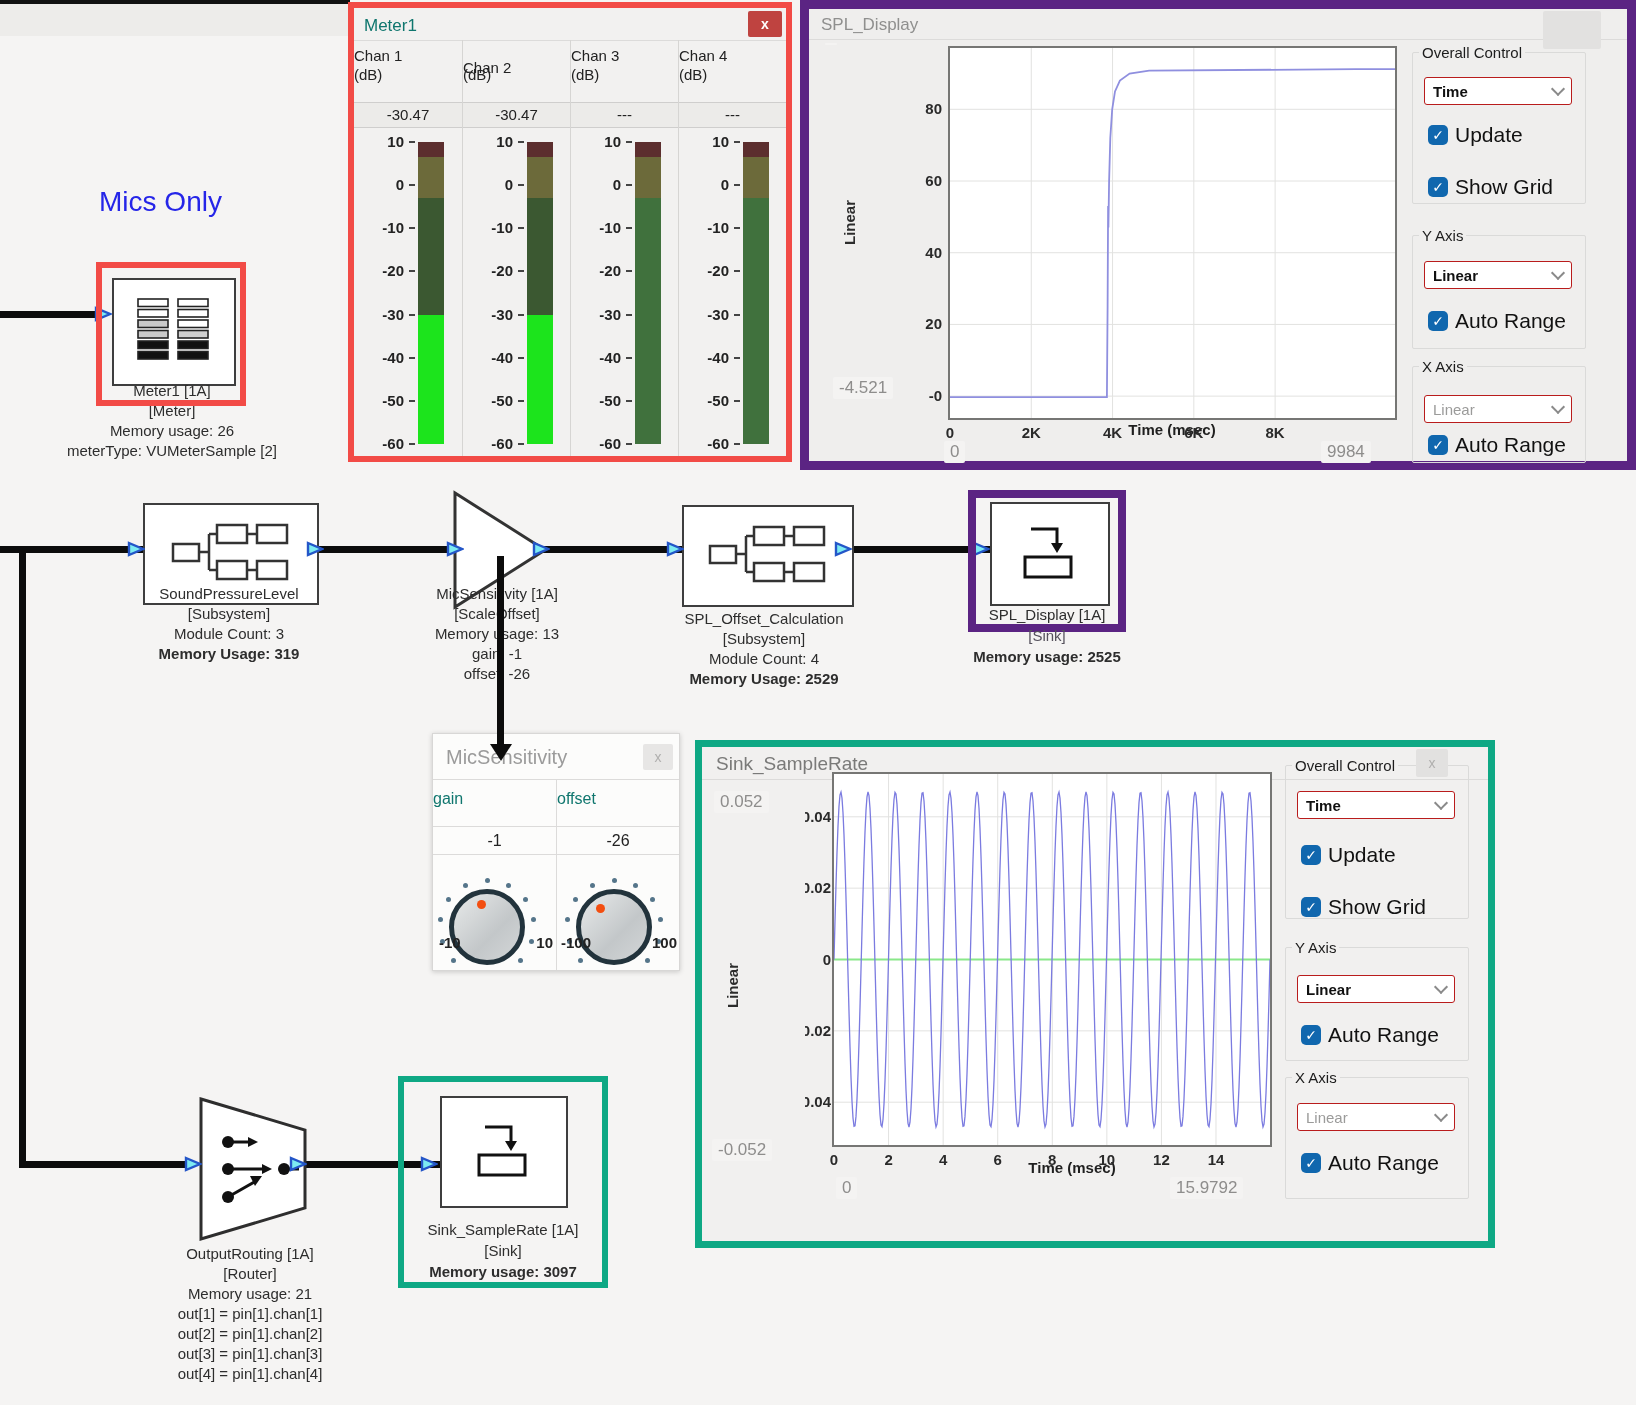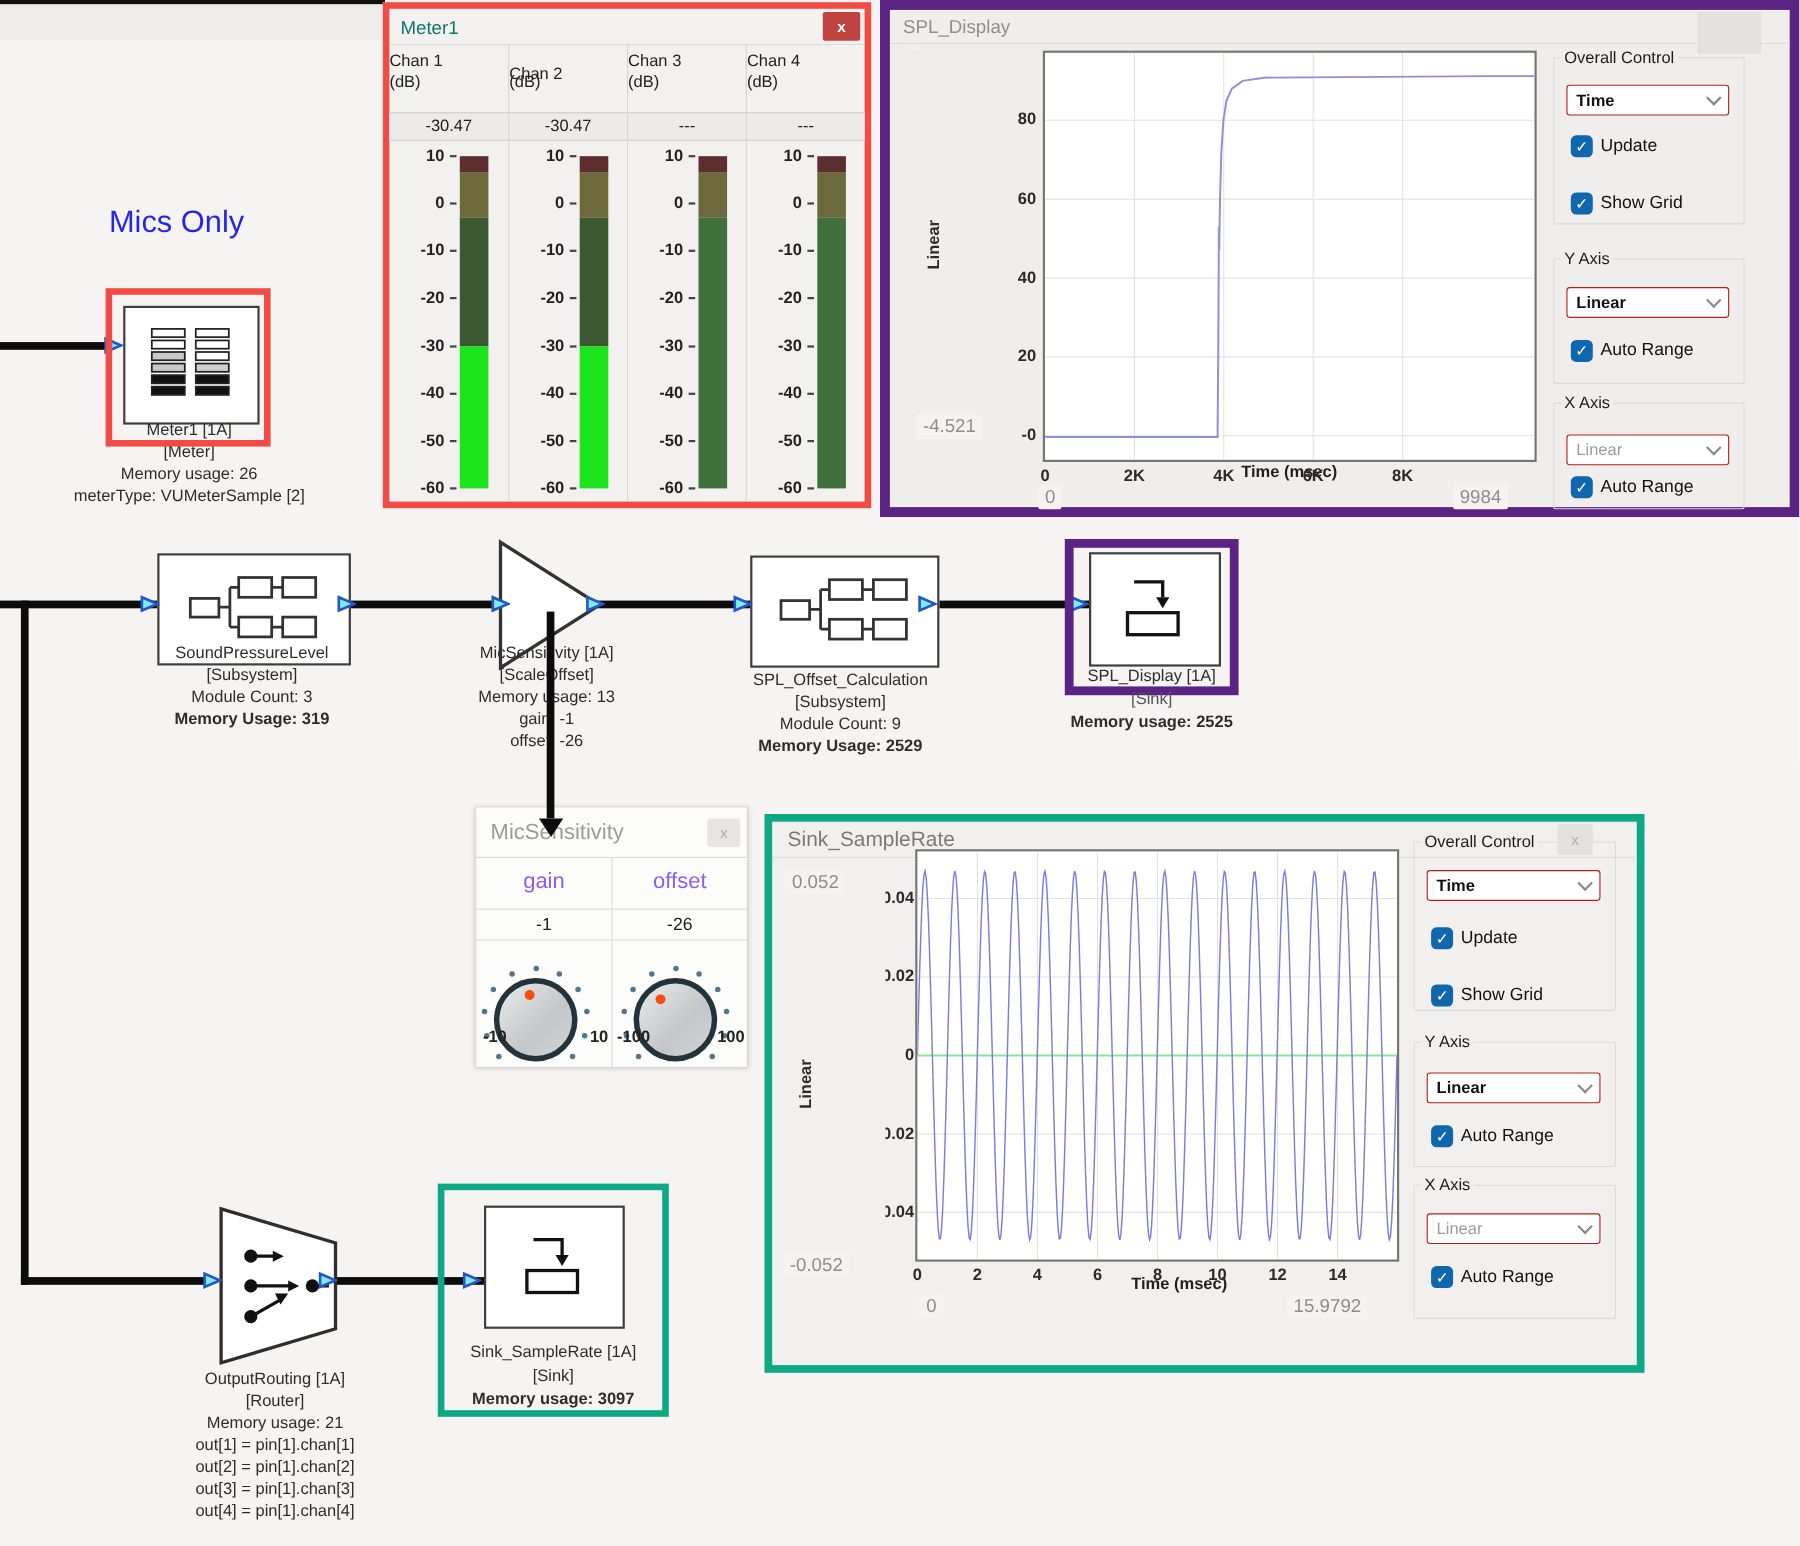--- a/index.html
+++ b/index.html
@@ -42,24 +42,24 @@
  .ytick.clip span{position:absolute;right:0;white-space:nowrap}
  .xtick{text-align:center}
  .group{position:absolute;border:1px solid #dadad9;border-radius:2px;z-index:51}
  .glabel{position:absolute;font-size:15px;color:#1c1c1c;z-index:53;padding:0 3px;white-space:nowrap}
  .dd{position:absolute;background:#fff;border:1px solid #b91c1c;border-radius:3px;display:flex;align-items:center;justify-content:space-between;padding:0 8px;z-index:53;box-sizing:border-box}
  .dd .t{font-size:15px;font-weight:bold;color:#111}
  .dd.disabled .t{color:#9b9b9a;font-weight:normal}
  .chev{width:8px;height:8px;border-right:2px solid #8a8a8a;border-bottom:2px solid #8a8a8a;transform:rotate(45deg);margin-top:-4px;flex:0 0 auto}
  .cbrow{position:absolute;display:flex;align-items:center;gap:7px;z-index:53}
  .cb{width:20px;height:20px;background:#1067ae;border-radius:5px;color:#fff;font-size:14px;line-height:20px;text-align:center;flex:0 0 auto}
- .cbl{font-size:16px;color:#111;white-space:nowrap}
+ .cbl{font-size:21px;color:#111;white-space:nowrap}
  .knob-wrap{position:absolute;width:100px;height:100px;z-index:46}
  .ptitle{position:absolute;font-size:20px;color:#9b9b9b;white-space:nowrap}
- .pcol-label{position:absolute;font-size:20px;color:#8b5cf6;text-align:center}
+ .pcol-label{position:absolute;font-size:16px;color:#0f766e;}
  .pval{position:absolute;font-size:16px;color:#222;text-align:center}
  .prange{position:absolute;font-size:15px;font-weight:bold;color:#222;z-index:47}
  .mcol{position:absolute;top:0;height:100%;box-sizing:border-box}
  .mname{position:absolute;width:100%;text-align:left;font-size:15px;color:#222;line-height:19px}
  .mval{position:absolute;width:100%;text-align:center;font-size:15px;color:#222;z-index:2}
  .valstrip{position:absolute;background:#ecebe9;border-top:1px solid #cfcecd;border-bottom:1px solid #cfcecd}
  .mtick{position:absolute;text-align:right;font-size:15px;font-weight:bold;color:#222}
  .mdash{position:absolute;width:6px;height:2px;background:#444}
  .mseg{position:absolute}
  .bgstrip{position:absolute;z-index:1}
@@ -179,21 +179,21 @@
           <rect x="4" y="28" width="26" height="17" fill="#fff"></rect>
           <rect x="48" y="9" width="30" height="18" fill="#fff"></rect>
           <rect x="88" y="9" width="30" height="18" fill="#fff"></rect>
           <rect x="48" y="45" width="30" height="18" fill="#fff"></rect>
           <rect x="88" y="45" width="30" height="18" fill="#fff"></rect>
         </svg></span>
     </div>
   <div class="bl" style="left:652px;top:609px;width:224px">
     <div>SPL_Offset_Calculation</div>
     <div>[Subsystem]</div>
-    <div>Module Count: 9</div>
+    <div>Module Count: 4</div>
     <div class="bold">Memory Usage: 2529</div>
   </div>
 
   <div class="block" style="left:990px;top:502px;width:116px;height:100px">
       <span><svg width="74" height="62" viewBox="0 0 74 62" fill="none" stroke="#111" stroke-width="3">
           <path d="M18 8 H44 V22"></path>
           <polygon points="38,22 50,22 44,32" fill="#111" stroke="none"></polygon>
           <rect x="12" y="36" width="46" height="20" fill="#fff"></rect>
         </svg></span>
     </div>

